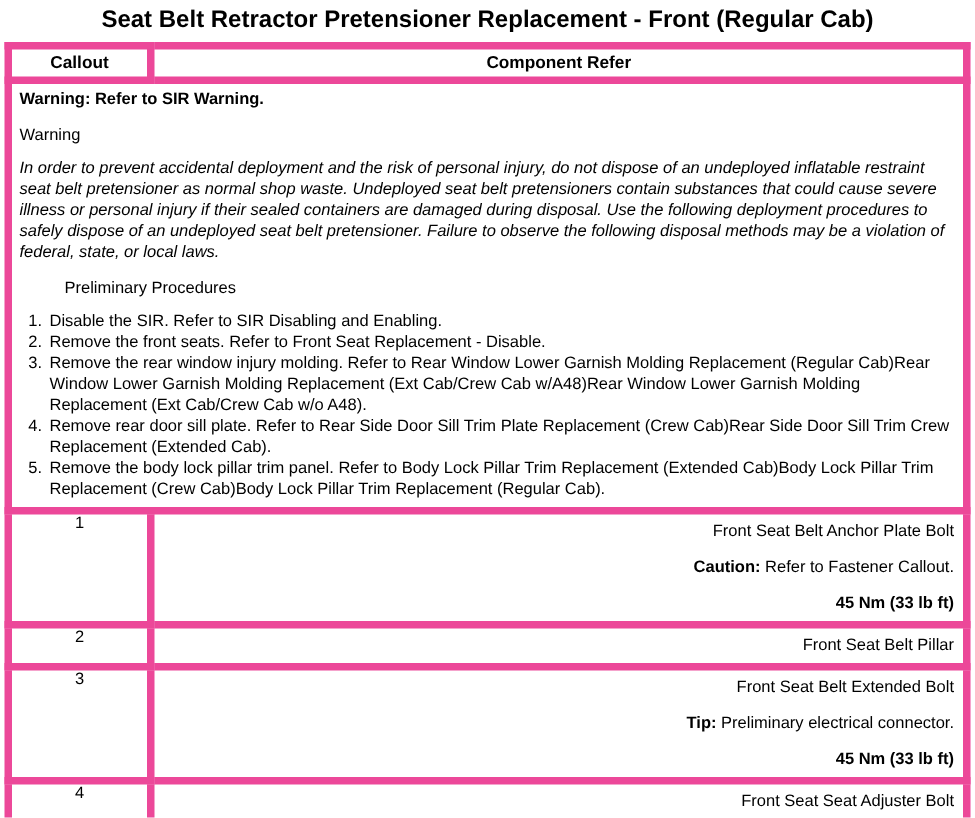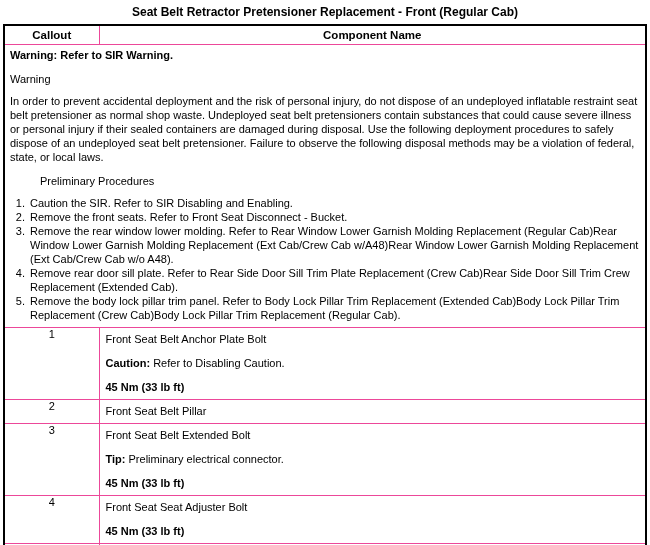--- a/index.html
+++ b/index.html
@@ -9,106 +9,106 @@
     height: 545px;
     font-family: "Liberation Sans", sans-serif;
     font-size: 11px;
     color: #000000;
     overflow: hidden;
   }
   .page { padding: 2px 3px 0 3px; }
   .title {
     text-align: center;
     font-weight: bold;
-    font-size: 12px;
+    font-size: 16px;
     padding: 3px 0 5px 0;
   }
   table.doc {
     width: 100%;
     border-collapse: collapse;
     border: 2px solid #000;
   }
   table.doc th, table.doc td {
-    border: 1px solid #ec4899;
+    border: 5px solid #ec4899;
     vertical-align: top;
   }
   th.h-callout { width: 95px; }
   table.doc th {
     font-weight: bold;
     text-align: center;
     font-size: 11.5px;
     padding: 3px 2px;
   }
   td.warning-cell { padding: 3px 6px 5px 5px; line-height: 14px; margin-top: 28px; }
   .bold { font-weight: bold; }
   .warning-heading { margin-top: 10px; font-weight: normal; }
-  .warning-body { margin-top: 8px; }
+  .warning-body { margin-top: 8px; font-style: italic; }
   .procedures-heading { margin-top: 10px; margin-left: 30px; font-weight: normal; }
   .procedures { margin-top: 8px; }
   .proc { display: flex; }
   .proc .num { width: 20px; flex: 0 0 20px; text-align: right; padding-right: 5px; }
   .proc .ptext { flex: 1; }
   td.callout {
     text-align: center;
     vertical-align: middle;
     width: 95px;
   }
-  td.component { padding: 4px 6px 5px 6px; line-height: 14px; }
+  td.component { padding: 4px 6px 5px 6px; line-height: 14px; text-align: right; }
   .cline + .cline { margin-top: 10px; }
 </style>
 </head>
 <body>
 
 <div class="page">
 
   <div class="title">Seat Belt Retractor Pretensioner Replacement - Front (Regular Cab)</div>
 
   <table class="doc">
     <tbody>
       <tr>
         <th class="h-callout">Callout</th>
-        <th class="h-component">Component Name</th>
+        <th class="h-component">Component Refer</th>
       </tr>
 
       <tr>
         <td colspan="2" class="warning-cell">
           <div class="bold">Warning: Refer to SIR Warning.</div>
           <div class="warning-heading">Warning</div>
           <div class="warning-body">In order to prevent accidental deployment and the risk of personal injury, do not dispose of an undeployed inflatable restraint seat belt pretensioner as normal shop waste. Undeployed seat belt pretensioners contain substances that could cause severe illness or personal injury if their sealed containers are damaged during disposal. Use the following deployment procedures to safely dispose of an undeployed seat belt pretensioner. Failure to observe the following disposal methods may be a violation of federal, state, or local laws.</div>
           <div class="procedures-heading">Preliminary Procedures</div>
           <div class="procedures">
             <div class="proc">
               <span class="num">1.</span>
-              <span class="ptext">Caution the SIR. Refer to SIR Disabling and Enabling.</span>
+              <span class="ptext">Disable the SIR. Refer to SIR Disabling and Enabling.</span>
             </div>
             <div class="proc">
               <span class="num">2.</span>
-              <span class="ptext">Remove the front seats. Refer to Front Seat Disconnect - Bucket.</span>
+              <span class="ptext">Remove the front seats. Refer to Front Seat Replacement - Disable.</span>
             </div>
             <div class="proc">
               <span class="num">3.</span>
-              <span class="ptext">Remove the rear window lower molding. Refer to Rear Window Lower Garnish Molding Replacement (Regular Cab)Rear Window Lower Garnish Molding Replacement (Ext Cab/Crew Cab w/A48)Rear Window Lower Garnish Molding Replacement (Ext Cab/Crew Cab w/o A48).</span>
+              <span class="ptext">Remove the rear window injury molding. Refer to Rear Window Lower Garnish Molding Replacement (Regular Cab)Rear Window Lower Garnish Molding Replacement (Ext Cab/Crew Cab w/A48)Rear Window Lower Garnish Molding Replacement (Ext Cab/Crew Cab w/o A48).</span>
             </div>
             <div class="proc">
               <span class="num">4.</span>
               <span class="ptext">Remove rear door sill plate. Refer to Rear Side Door Sill Trim Plate Replacement (Crew Cab)Rear Side Door Sill Trim Crew Replacement (Extended Cab).</span>
             </div>
             <div class="proc">
               <span class="num">5.</span>
               <span class="ptext">Remove the body lock pillar trim panel. Refer to Body Lock Pillar Trim Replacement (Extended Cab)Body Lock Pillar Trim Replacement (Crew Cab)Body Lock Pillar Trim Replacement (Regular Cab).</span>
             </div>
           </div>
         </td>
       </tr>
 
       <tr>
         <td class="callout">1</td>
         <td class="component">
           <div class="cline"><span class="bold"></span><span>Front Seat Belt Anchor Plate Bolt</span></div>
-          <div class="cline"><span class="bold">Caution:</span><span> Refer to Disabling Caution.</span></div>
+          <div class="cline"><span class="bold">Caution:</span><span> Refer to Fastener Callout.</span></div>
           <div class="cline"><span class="bold">45 Nm (33 lb ft)</span><span></span></div>
         </td>
       </tr>
 
       <tr>
         <td class="callout">2</td>
         <td class="component">
           <div class="cline"><span class="bold"></span><span>Front Seat Belt Pillar</span></div>
         </td>
       </tr>

